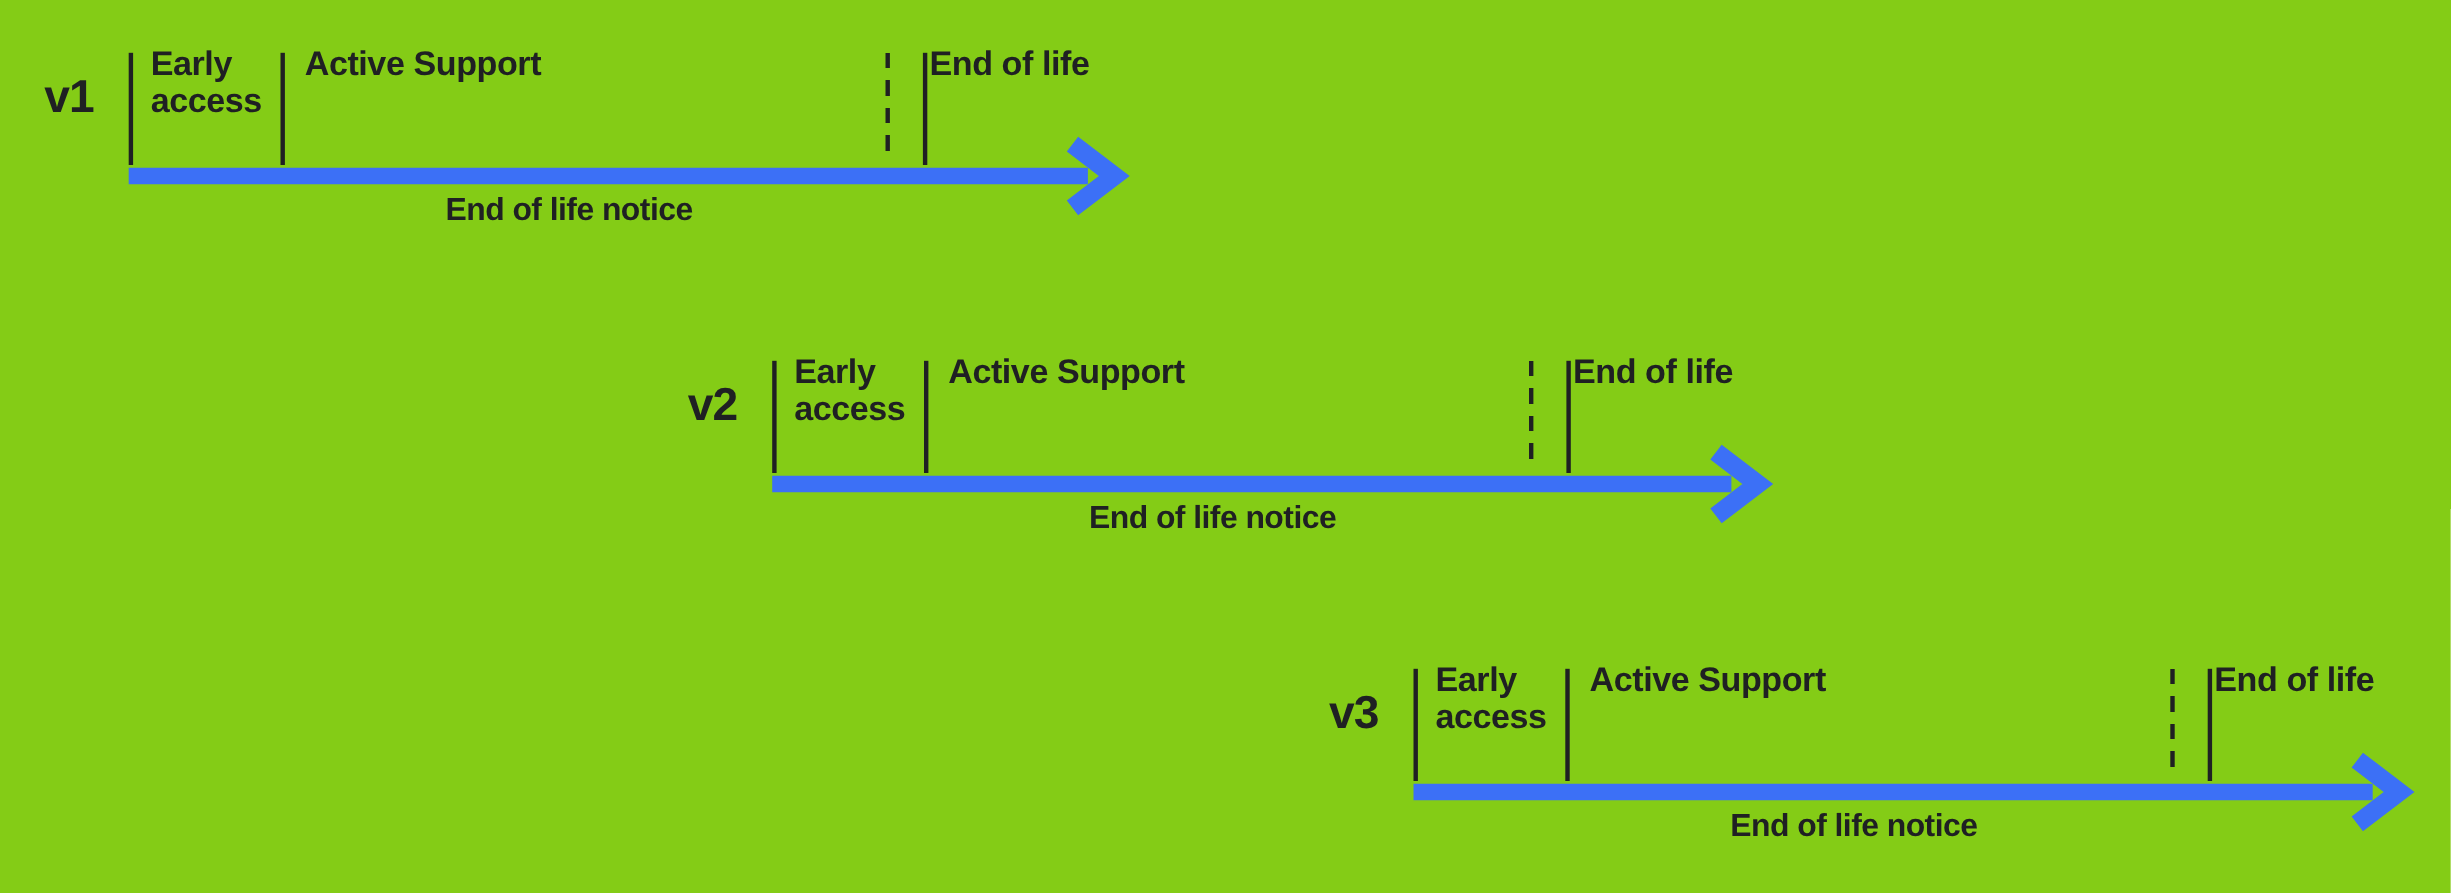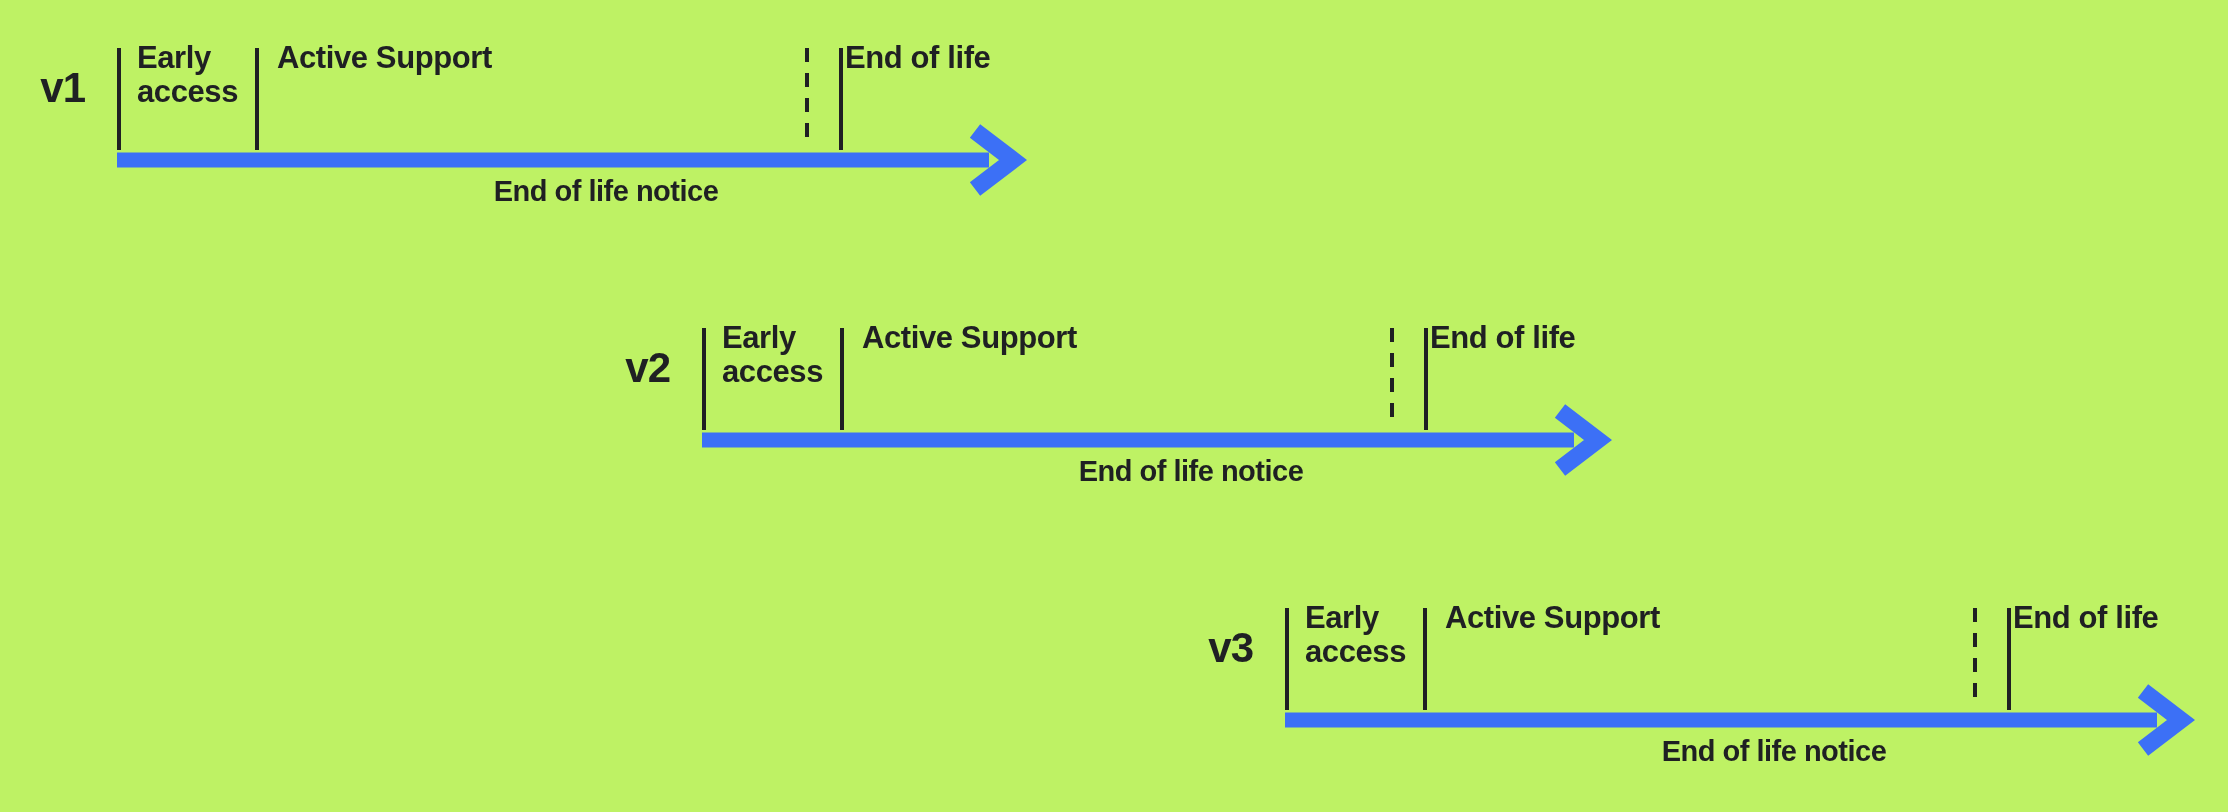--- a/index.html
+++ b/index.html
@@ -4,21 +4,21 @@
 <style>
   html, body {
     margin: 0;
     padding: 0;
     background: #ffffff;
   }
   .canvas {
     position: relative;
     width: 2228px;
     height: 812px;
-    background: #bef264;
+    background: #84cc16;
     overflow: hidden;
     font-family: "Liberation Sans", sans-serif;
     color: var(--ink, #1F2023);
   }
   
   .row { position: absolute; width: 0; height: 0; }
   .row-1 { left: 117px; top: 48px; }
   .row-2 { left: 702px; top: 328px; }
   .row-3 { left: 1285px; top: 608px; }
 
@@ -68,21 +68,21 @@
   }
   .phase-early   { left: 20px; width: 112px; white-space: normal; }
   .phase-active  { left: 160px; }
   .phase-eol     { left: 728px; }
 
   .notice-label {
     position: absolute;
     left: 288px;
     top: 126px;
     width: 402px;
-    text-align: center;
+    text-align: left;
     font-size: 29px;
     font-weight: bold;
     letter-spacing: -0.5px;
     line-height: 34px;
     white-space: nowrap;
   }
 
   svg.arrow {
     position: absolute;
     left: 0;

